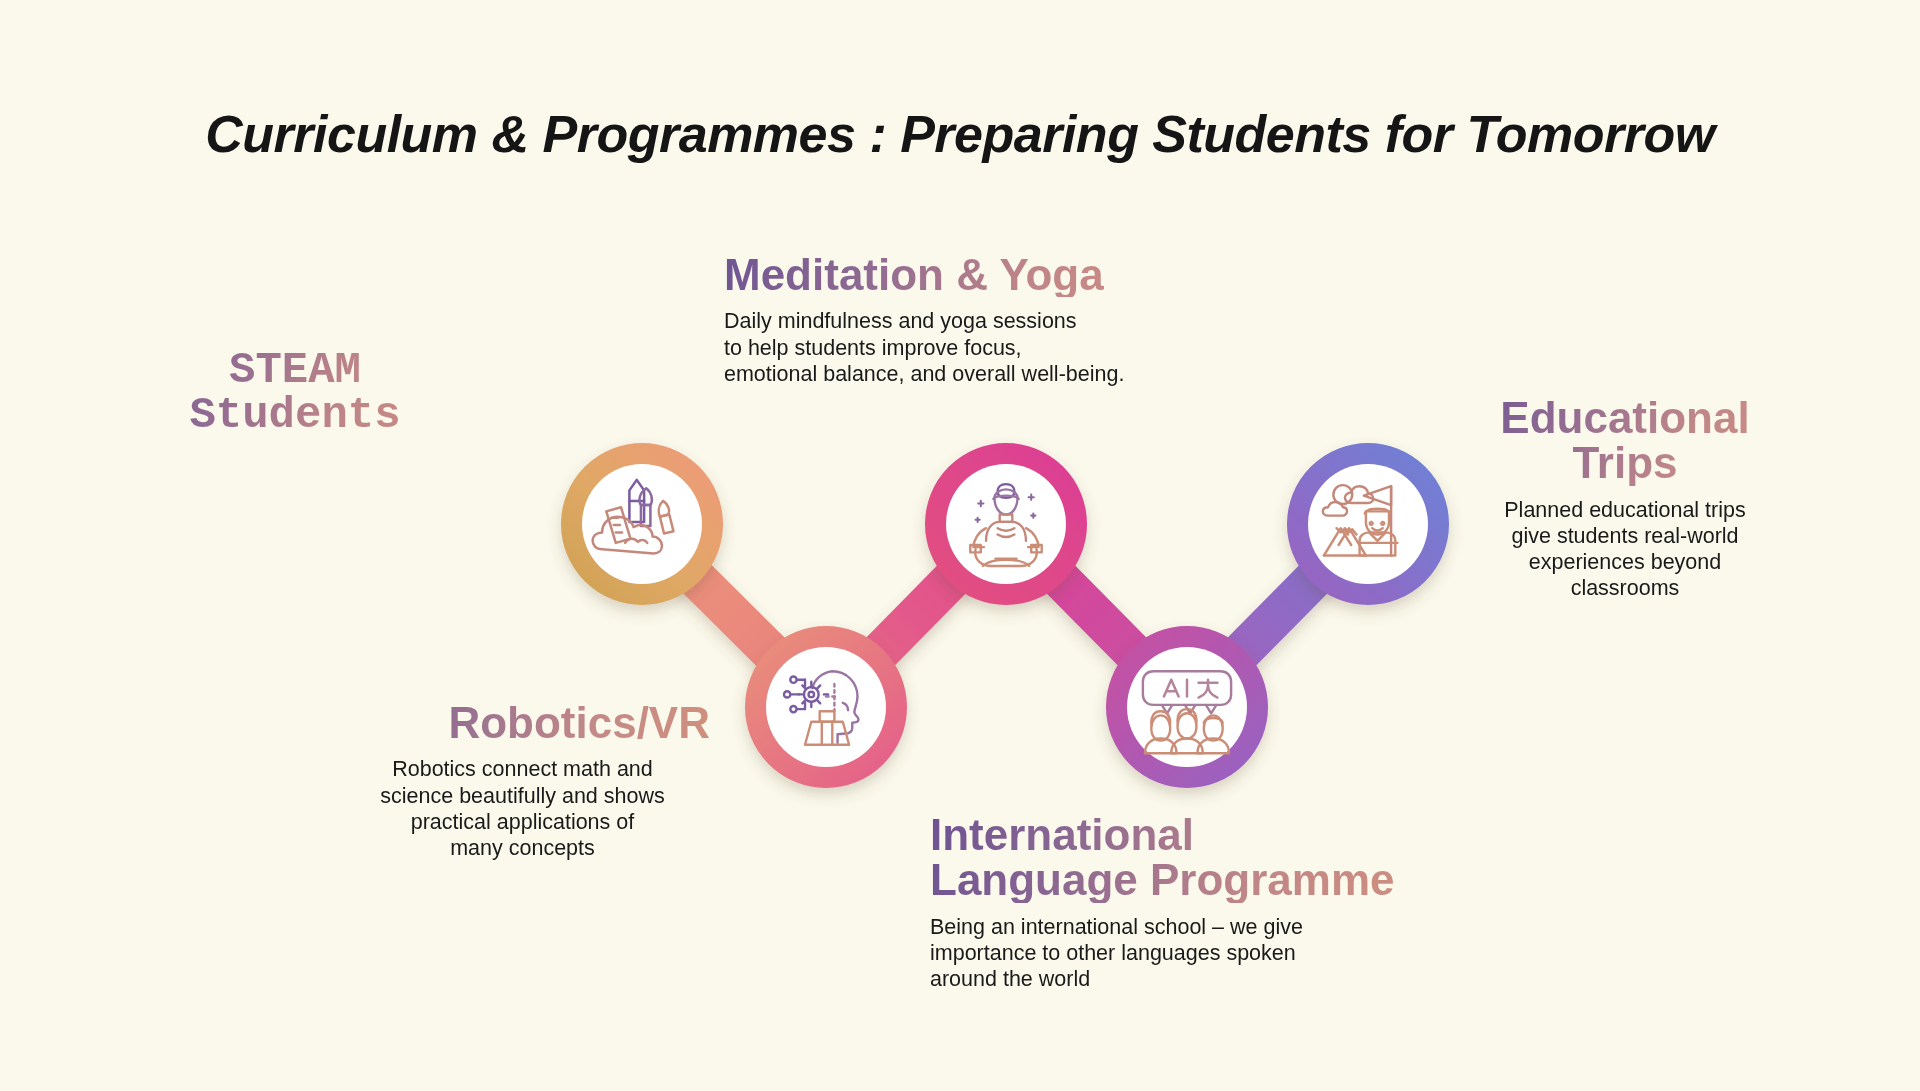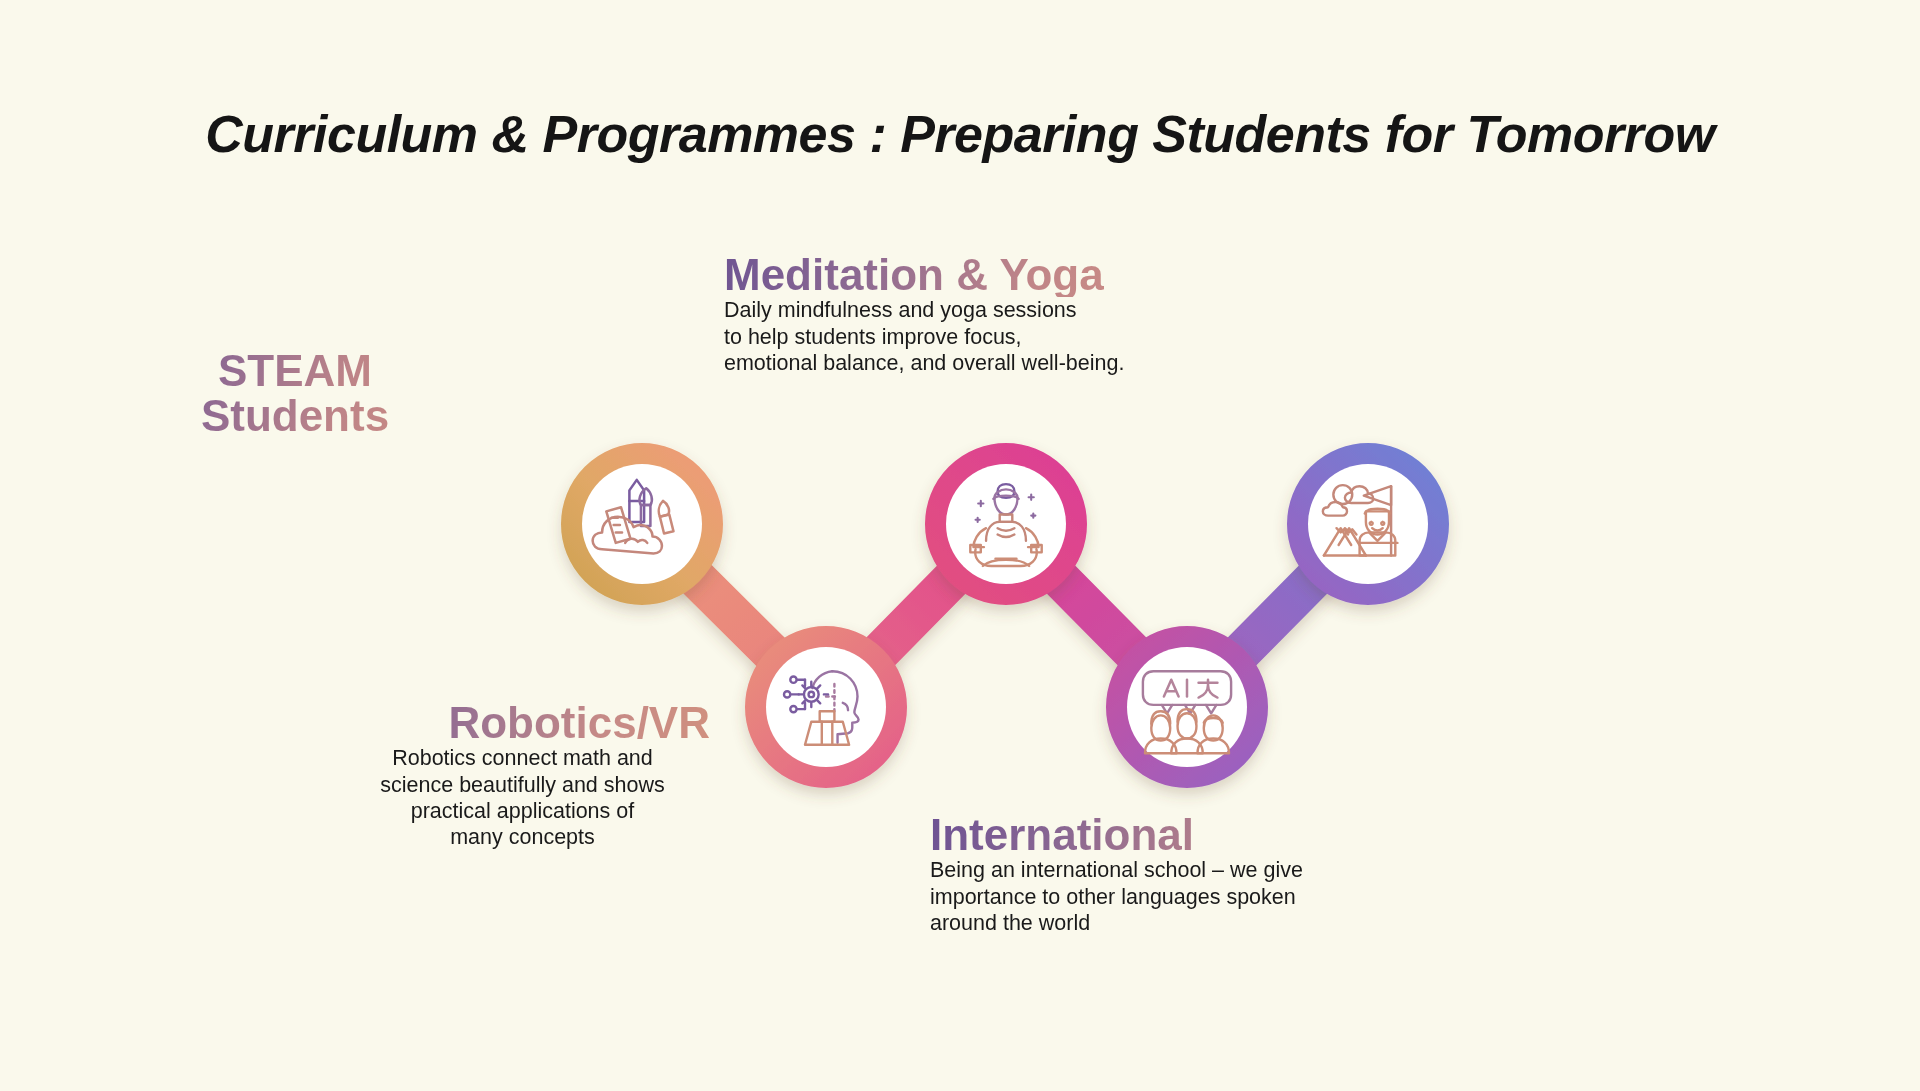--- a/index.html
+++ b/index.html
@@ -35,28 +35,30 @@
     line-height:1.03;
     background-clip:text;
     -webkit-background-clip:text;
     color:transparent;
     -webkit-text-fill-color:transparent;
   }
   .body {
     font-size:21.5px;
     line-height:1.22;
     color:#1a1a1a;
+    margin-top:11px;
     white-space:pre-line;
   }
 
   
   #steam { left:120px; top:348px; width:350px; text-align:center; }
   #steam .heading {
     font-size:44px;
     background-image:linear-gradient(110deg,#7a5c93 0%,#8f6a92 28%,#bd8488 62%,#cf8d80 100%);
+    font-family:Liberation Mono, monospace;
   }
 
   
   #meditation { left:724px; top:252px; width:470px; text-align:left; }
   #meditation .heading {
     font-size:44px;
     background-image:linear-gradient(100deg,#6f5592 0%,#8e6a92 30%,#c08588 65%,#d09083 100%);
   }
 
   
@@ -326,29 +328,36 @@
     <div class="heading"><span>STEAM</span><br><span>Students</span></div>
   </div>
 
   <div class="block" id="meditation">
     <div class="heading">Meditation &amp; Yoga</div>
     <div class="body">Daily mindfulness and yoga sessions
 to help students improve focus,
 emotional balance, and overall well-being.</div>
   </div>
 
+  <div class="block" id="trips">
+    <div class="heading"><span>Educational</span><br><span>Trips</span></div>
+    <div class="body">Planned educational trips
+give students real-world
+experiences beyond
+classrooms</div>
+  </div>
 
   <div class="block" id="robotics">
     <div class="heading">Robotics/VR</div>
     <div class="body">Robotics connect math and
 science beautifully and shows
 practical applications of
 many concepts</div>
   </div>
 
   <div class="block" id="language">
-    <div class="heading"><span>International</span><br></div>
+    <div class="heading"><span>International</span><br><span>Language Programme</span></div>
     <div class="body">Being an international school – we give
 importance to other languages spoken
 around the world</div>
   </div>
 
 </div>
 
 </body></html>

